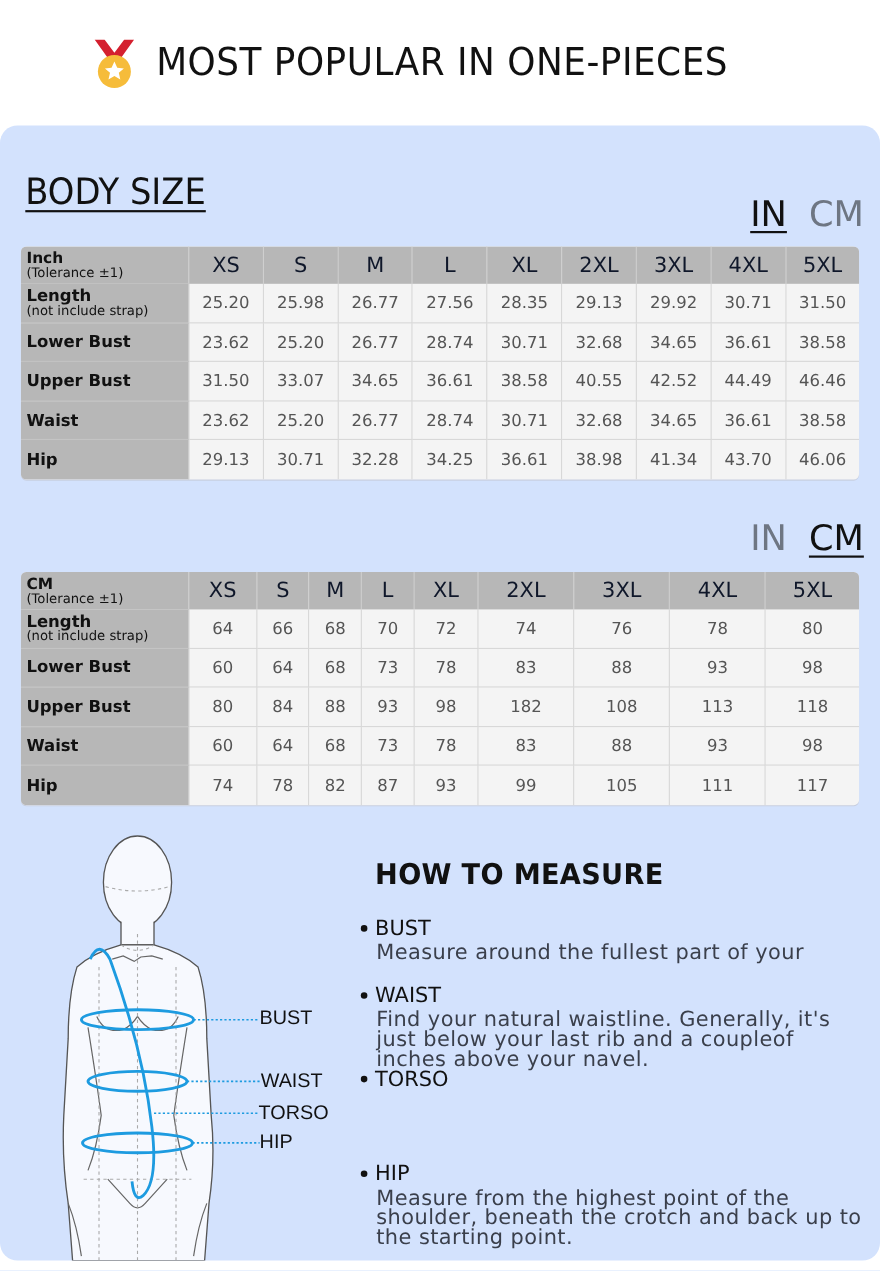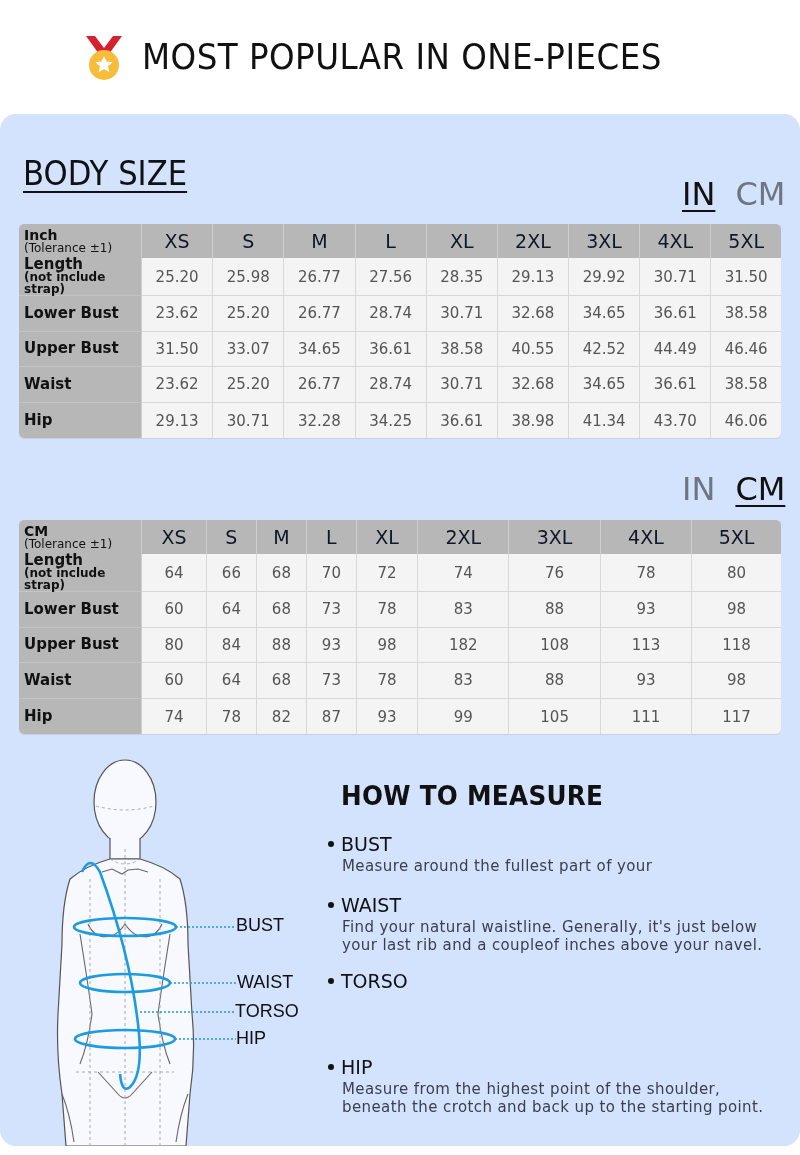--- a/index.html
+++ b/index.html
@@ -48,46 +48,46 @@
   .t2 { top: 406px; }
   table.size th, table.size td {
     border-right: 1px solid #d8d8d8; border-bottom: 1px solid #d8d8d8;
     text-align: center; vertical-align: middle; height: 35.6px;
   }
   table.size thead th {
     background: #b7b7b7; color: #0f172a; font-weight: normal; font-size: 19px;
     height: 34px; border-right: 1px solid #cfcfcf; border-bottom: none;
   }
   table.size th.corner, table.size th.rowhead {
-    background: #b7b7b7; text-align: left; padding-left: 5px; width: 123px;
+    background: #b7b7b7; text-align: left; padding-left: 5px; width: 153px;
     color: #111; border-right: 1px solid #cfcfcf; border-bottom: 1px solid #c4c4c4;
   }
   table.size th.corner { font-weight: bold; }
   .corner .main-l { display: block; font-size: 14px; font-weight: bold; line-height: 13px; }
   .corner .sub-l { display: block; font-size: 12px; font-weight: normal; line-height: 12px; }
   th.rowhead { font-size: 15px; font-weight: bold; }
   th.rowhead .main-l { display: block; font-size: 15px; font-weight: bold; line-height: 13px; }
-  th.rowhead .sub-l { display: block; font-size: 12px; font-weight: bold; line-height: 12px; }
+  th.rowhead .sub-l { display: block; font-size: 12px; font-weight: normal; line-height: 12px; }
   table.size td { color: #555; font-size: 15px; }
   table.size tr:last-child td, table.size tr:last-child th { border-bottom: none; }
   table.size tr th:last-child, table.size tr td:last-child { border-right: none; }
 
   .figure { position: absolute; left: 40px; top: 640px; width: 270px; height: 392px; }
   .fig-label {
     position: absolute; font-family: "Liberation Sans", sans-serif; font-size: 18px; color: #111;
   }
   .how-title {
     position: absolute; left: 341px; top: 667px; font-size: 26px; font-weight: bold; color: #111;
     letter-spacing: 0.3px; transform: scaleX(0.95); transform-origin: left center;
   }
   .measure-item { position: absolute; left: 328px; width: 460px; }
   .measure-item .head { display: flex; align-items: center; font-size: 19px; color: #111; }
   .measure-item .bullet { width: 6px; height: 6px; border-radius: 50%; background: #111; margin-right: 7px; }
   .measure-item .desc {
-    margin-left: 14px; font-size: 15px; color: #3a3f4b; line-height: 18px; letter-spacing: 0.4px;
+    margin-left: 14px; font-size: 19px; color: #3a3f4b; line-height: 18px; letter-spacing: 0.4px;
     margin-top: 2px;
   }
 </style>
 </head>
 <body>
 
 <div class="top-banner">
   <svg class="medal" viewBox="0 0 40 46">
     <polygon points="2,0 11,0 20,12 29,0 38,0 25,18 15,18" fill="#d4202f"></polygon>
     <circle cx="20" cy="29" r="15" fill="#f6bc3a"></circle>

